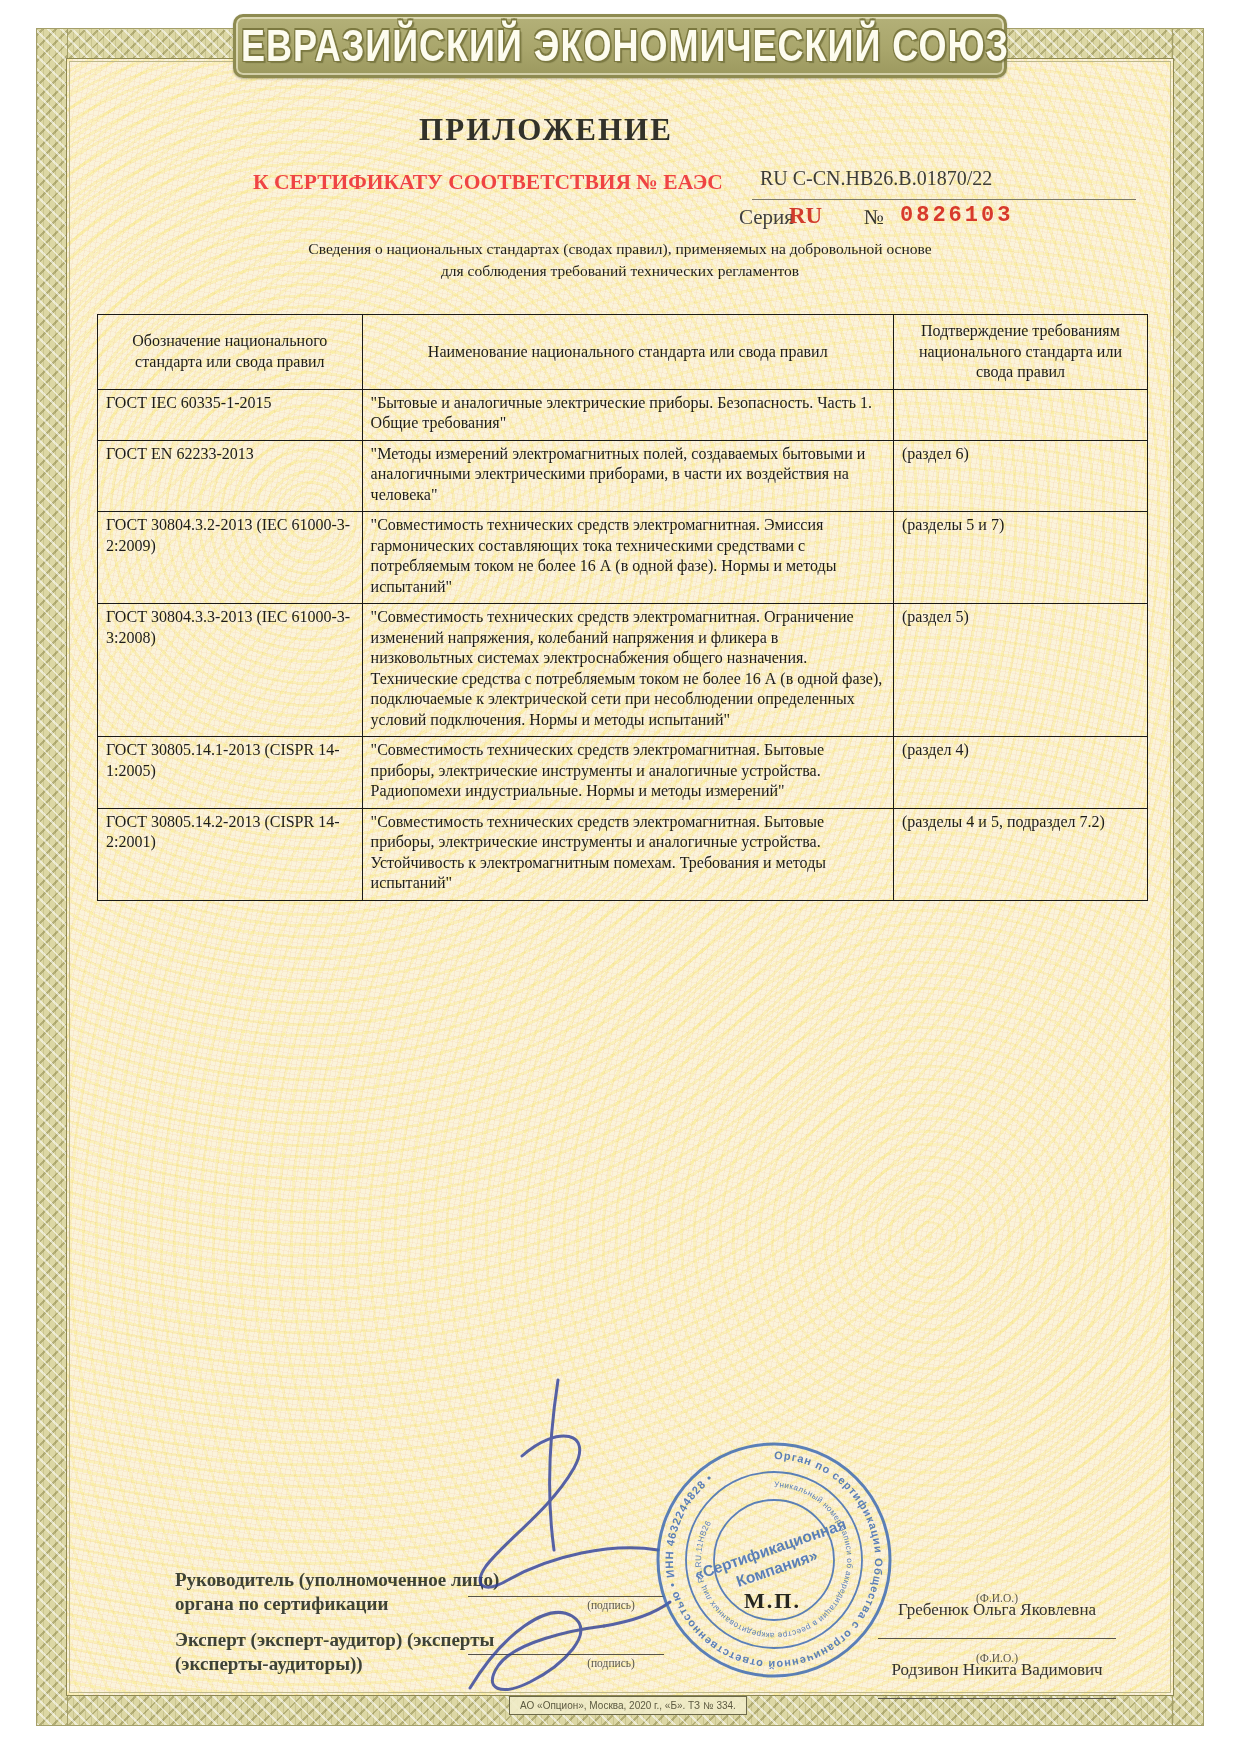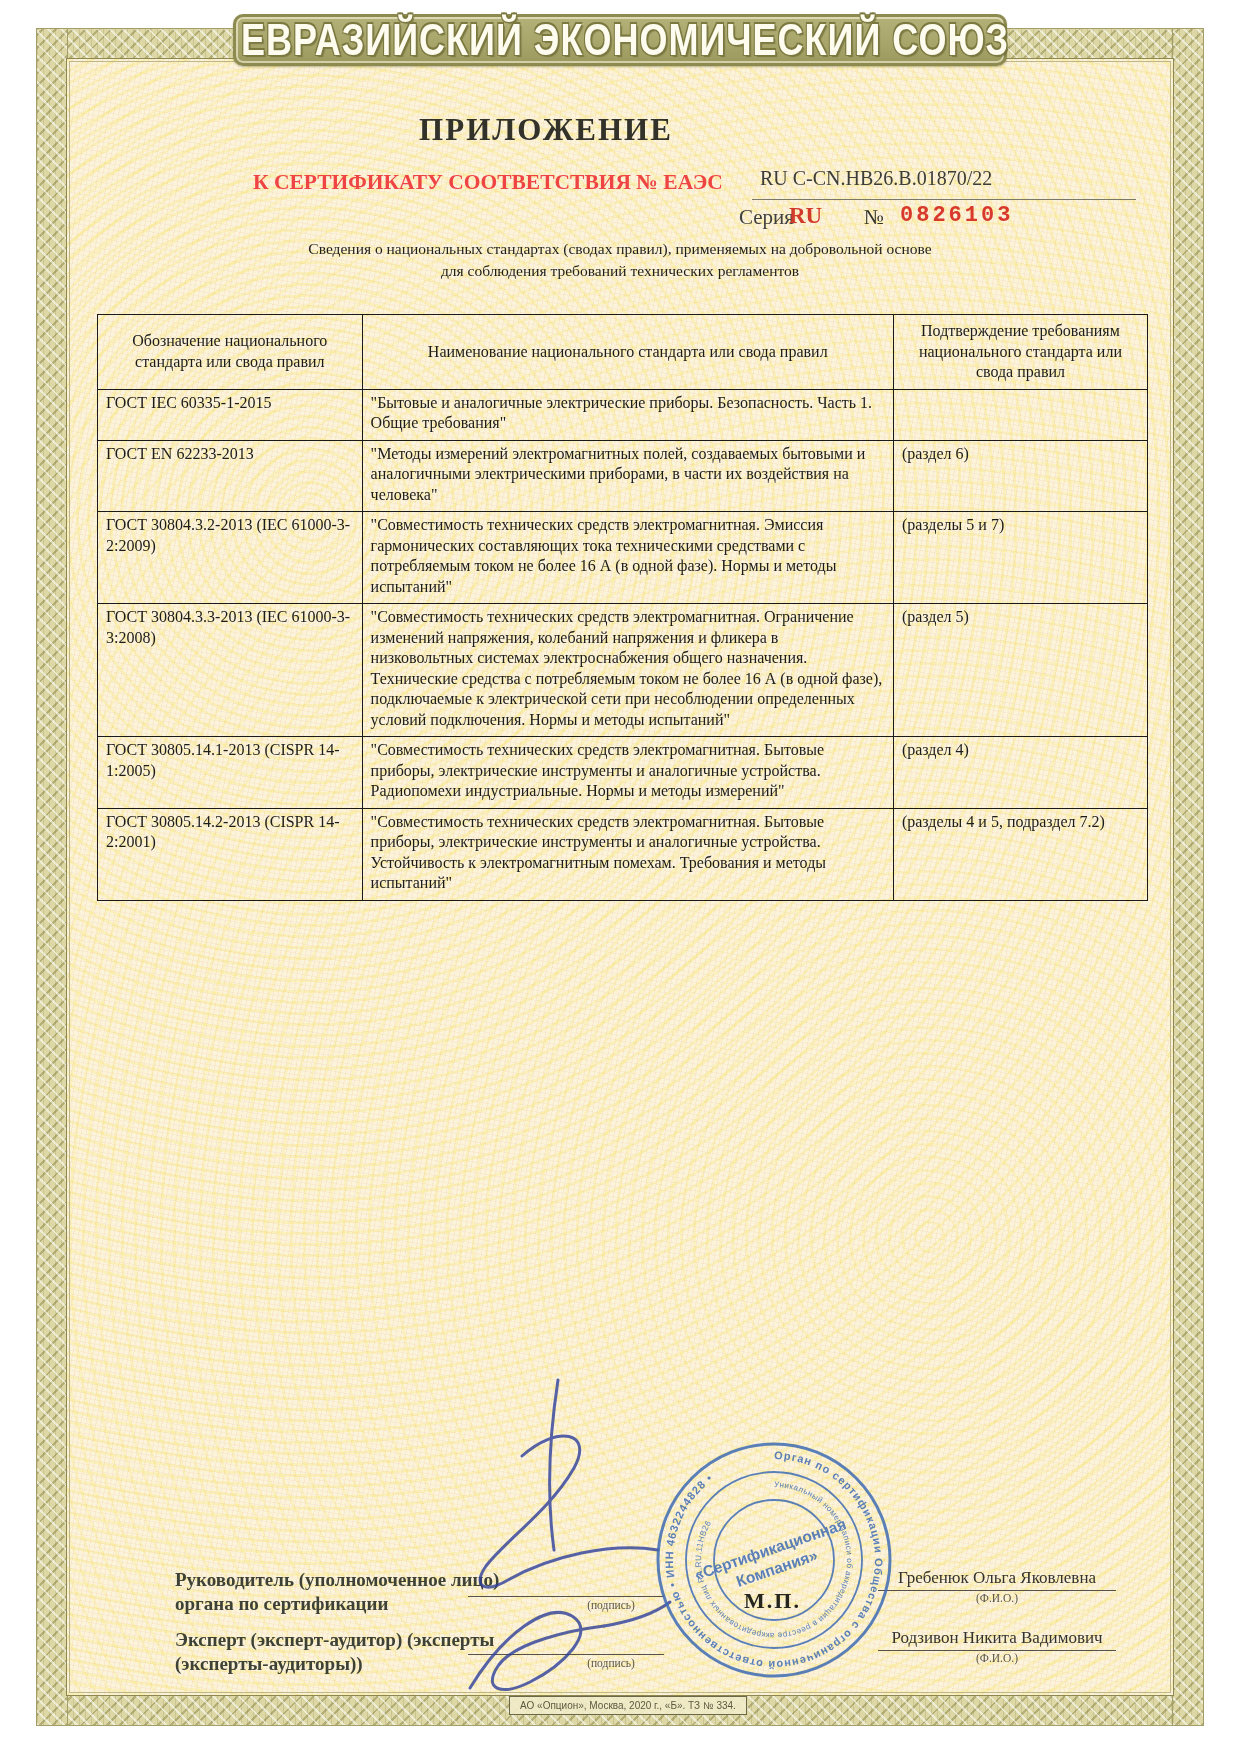--- a/index.html
+++ b/index.html
@@ -25,21 +25,21 @@
     background-color:#fbf3da;
     background-image:
       repeating-linear-gradient(100deg, rgba(235,170,130,.13) 0 1px, transparent 1px 5px),
       repeating-linear-gradient(10deg,  rgba(235,170,130,.10) 0 1px, transparent 1px 5px),
       repeating-radial-gradient(circle at 22% 28%, rgba(248,228,60,.20) 0 3px, transparent 3px 11px),
       repeating-radial-gradient(circle at 78% 72%, rgba(248,228,60,.16) 0 3px, transparent 3px 13px);
   }
 
   
   .banner {
-    position:absolute; left:233px; top:14px; width:774px; height:52px; z-index:5;
+    position:absolute; left:233px; top:14px; width:774px; height:64px; z-index:5;
     background:linear-gradient(180deg,#b3b078 0%, #a9a66c 55%, #9c995f 100%);
     border:3px solid #8e8b51; border-radius:10px;
     box-shadow:inset 0 0 0 2px rgba(255,252,230,.55), 0 1px 2px rgba(90,88,40,.4);
     display:flex; align-items:center; justify-content:center;padding-left:10px;
   }
   .banner-text {
     font-family:"Liberation Sans","DejaVu Sans",sans-serif;
     font-weight:bold; font-size:36px; letter-spacing:1px; white-space:nowrap;
     color:#fdfcef; transform:scale(1,1.22);
     text-shadow:-1px -1px 0 #7c7940, 1px -1px 0 #7c7940, -1px 1px 0 #7c7940, 1px 1px 0 #7c7940, 2px 2px 1px rgba(90,88,40,.55);
@@ -71,21 +71,21 @@
   
   .role { font-size:19px; font-weight:bold; color:#3e4236; line-height:24px; }
   .role1 { left:175px; top:1568px; width:340px; }
   .role2 { left:175px; top:1628px; width:350px; }
   .sigline { border-top:1px solid #55524a; height:0; }
   .sigline1 { left:468px; top:1596px; width:196px; }
   .sigline2 { left:468px; top:1654px; width:196px; }
   .caption { font-size:11.5px; color:#5a574c; }
   .cap-sig1 { left:556px; top:1599px; width:110px; text-align:center; }
   .cap-sig2 { left:556px; top:1657px; width:110px; text-align:center; }
-  .name { font-size:17px; color:#33322e; text-align:center; border-bottom:1px solid #55524a; padding-bottom:2px; white-space:nowrap; }
+  .name { font-size:17px; color:#33322e; text-align:center; border-bottom:1px solid #55524a; padding-bottom:18px; white-space:nowrap;margin-top:32px; }
   .name1 { left:878px; top:1568px; width:238px; }
   .name2 { left:878px; top:1628px; width:238px; }
   .cap-fio1 { left:878px; top:1592px; width:238px; text-align:center; }
   .cap-fio2 { left:878px; top:1652px; width:238px; text-align:center; }
   .mp { left:744px; top:1588px; font-size:22px; font-weight:bold; letter-spacing:2px; color:#26261f; }
 
   .stamp { left:652px; top:1438px; width:244px; height:244px; opacity:.85; }
   .sig-svg { overflow:visible; }
   .sig1 { left:462px; top:1372px; width:210px; height:235px; }
   .sig2 { left:452px; top:1596px; width:230px; height:100px; }

